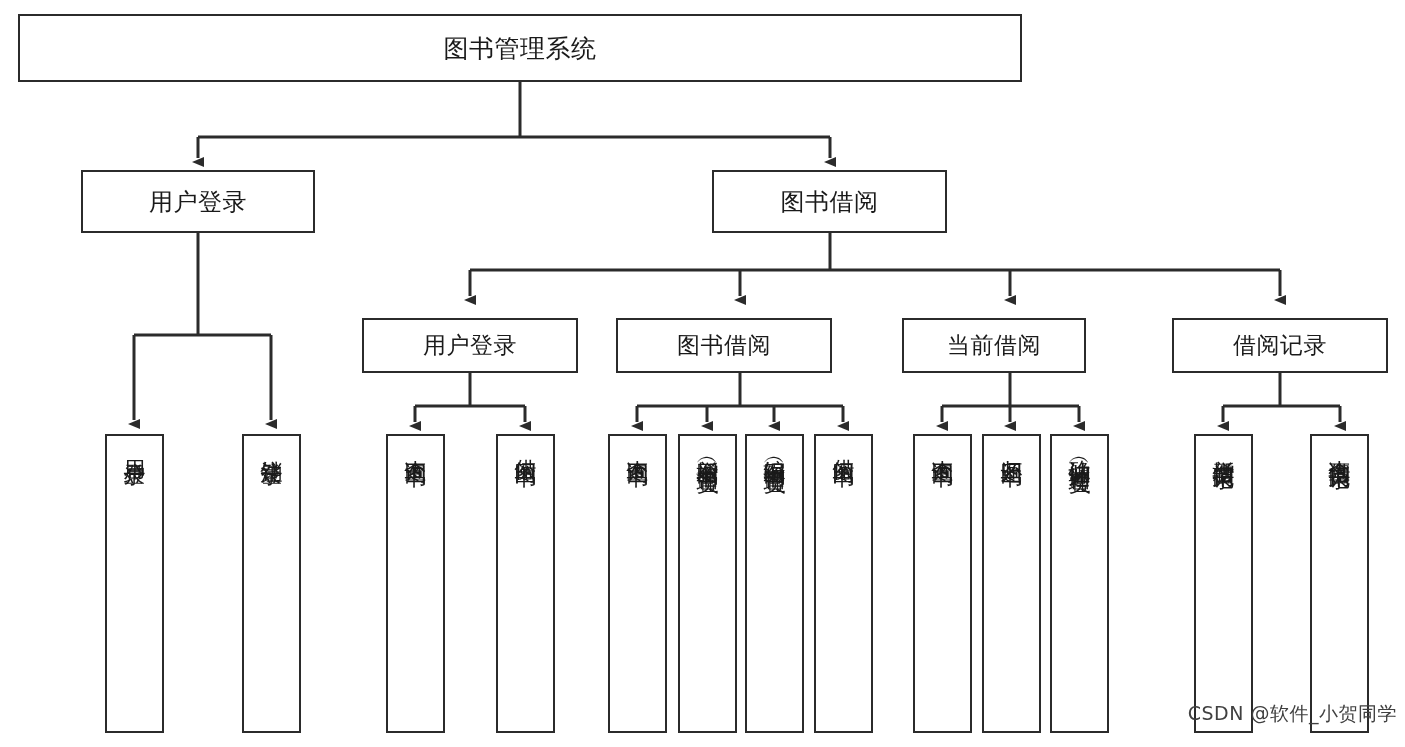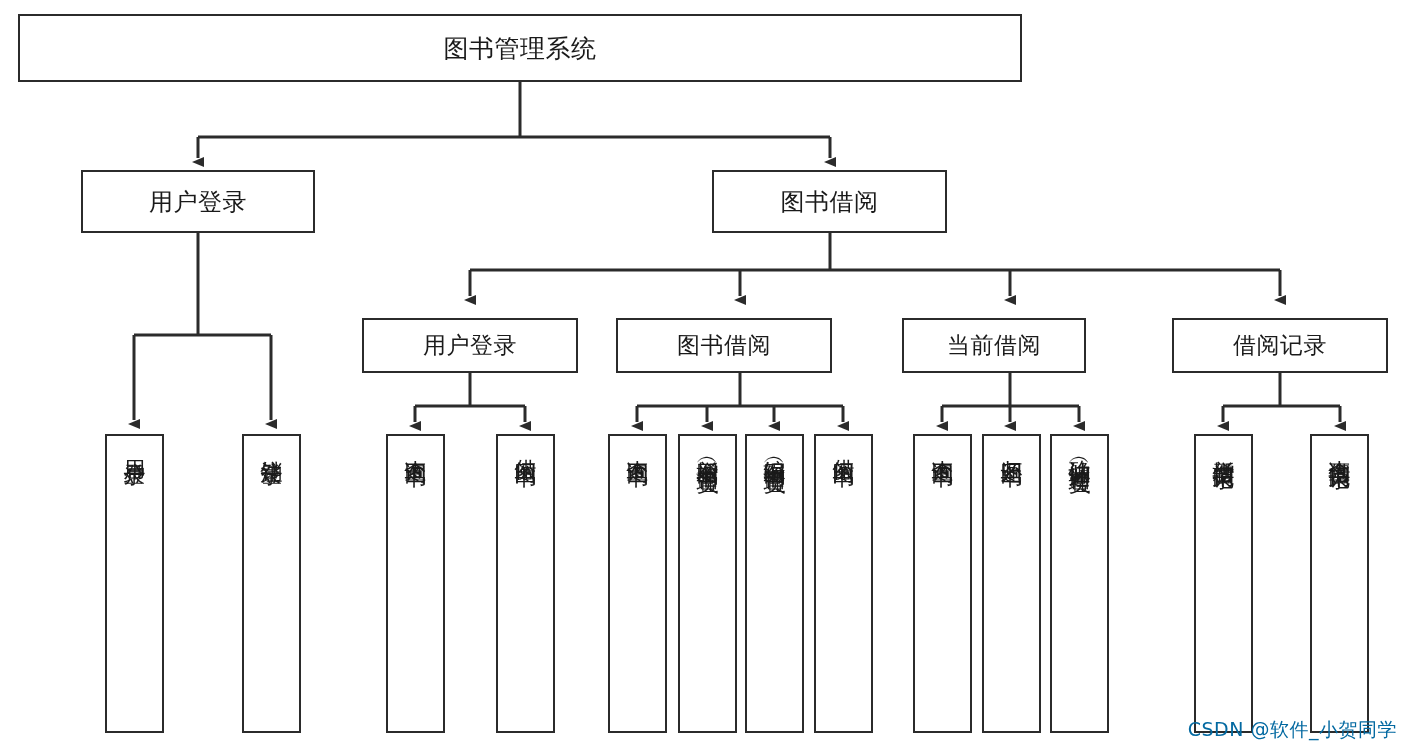--- a/index.html
+++ b/index.html
@@ -60,23 +60,23 @@
     white-space: nowrap;
     display: block;
   }
   .node-label {
     display: block;
     white-space: nowrap;
   }
   #watermark {
     position: absolute;
     right: 8px;
-    bottom: 4px;
+    bottom: 20px;
     font-size: 19px;
-    color: #0369a1;
+    color: #404040;
     letter-spacing: 0.5px;
     white-space: nowrap;
   }
 </style>
 </head>
 <body>
 
 <div id="diagram-canvas">
 
   <svg id="connectors" viewBox="0 0 1405 747" width="1405" height="747" xmlns="http://www.w3.org/2000/svg">

